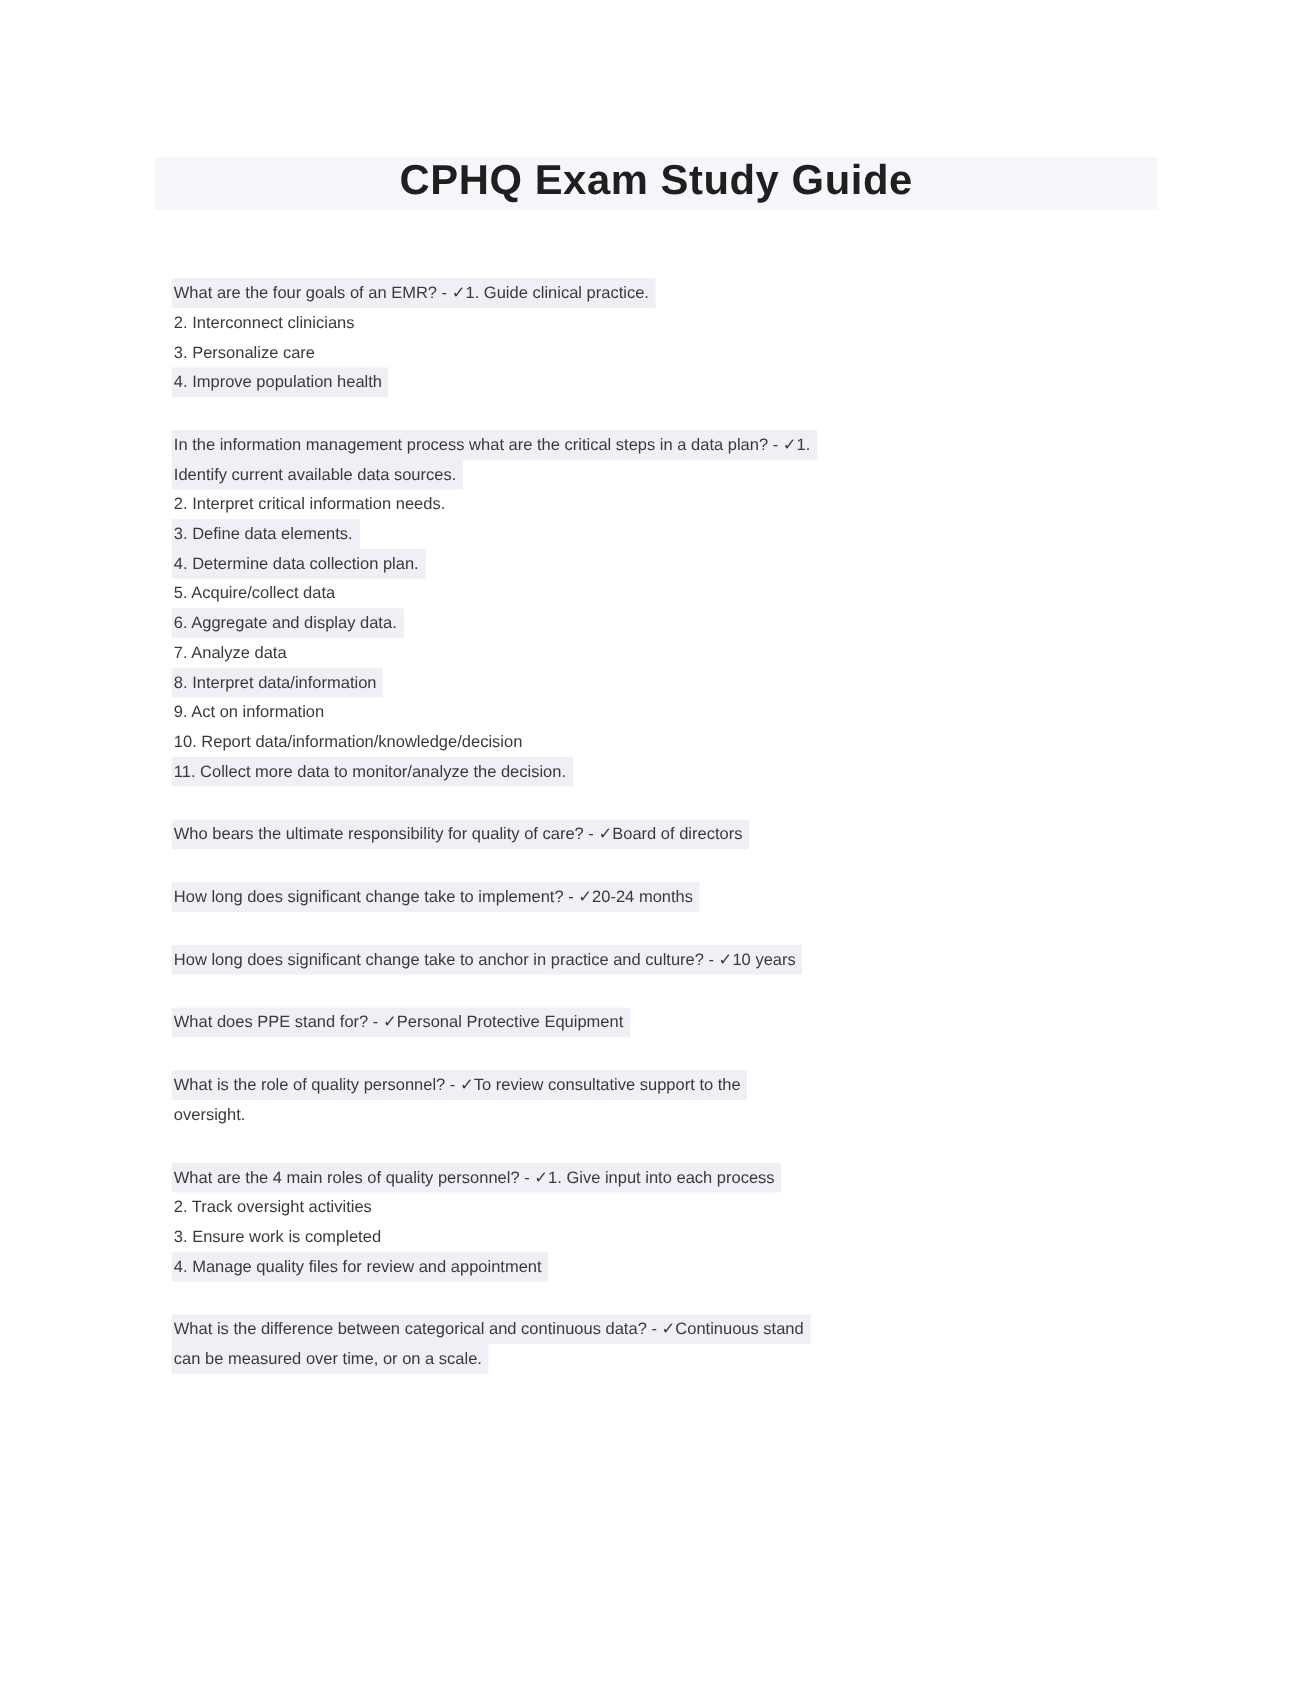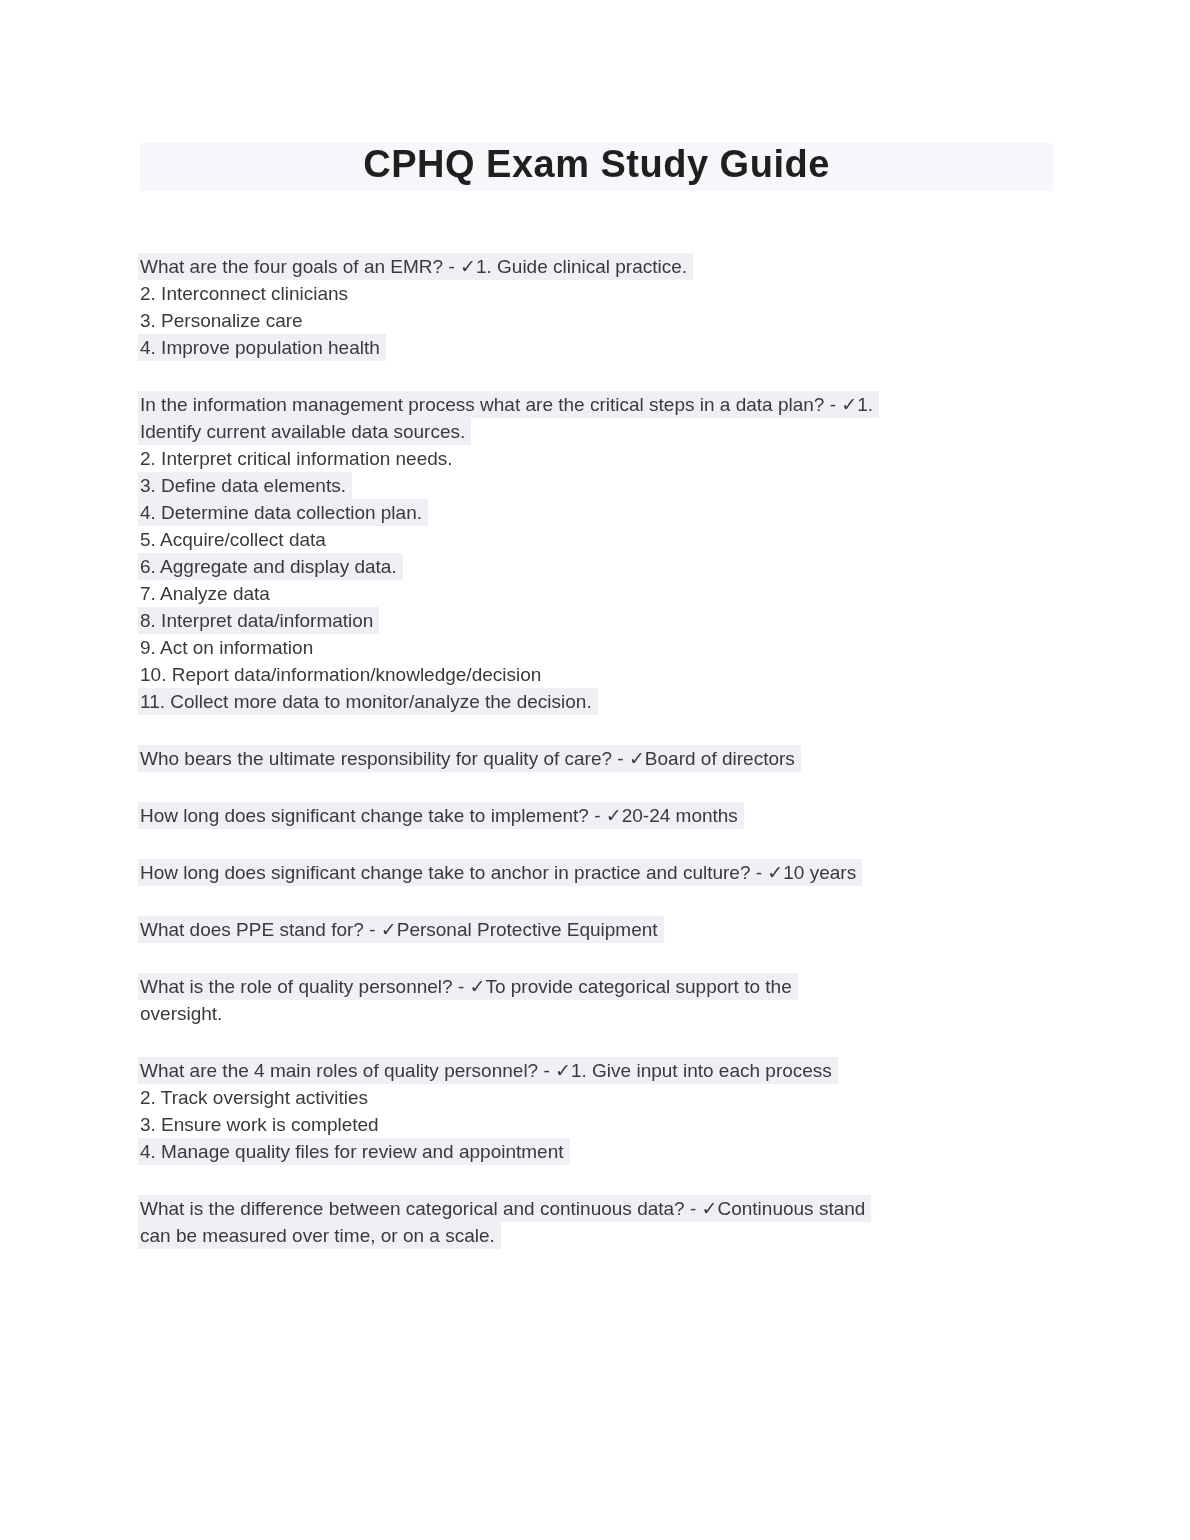--- a/index.html
+++ b/index.html
@@ -40,22 +40,23 @@
   }
   .block{
     margin:0;
   }
   .block + .block{
     margin-top:30px;
   }
   .ln{
     height:27px;
     line-height:27px;
-    font-size:19px;
+    font-size:15px;
     white-space:nowrap;
+    margin-left:18px;
   }
   .ln .t{
     display:inline-block;
     height:27px;
     line-height:27px;
     padding:0 6px 0 2px;
     margin-left:-2px;
   }
   .ln .t.hl{
     background:var(--highlight);
@@ -105,21 +106,21 @@
     <div class="block">
       <div class="ln"><span class="t hl">How long does significant change take to anchor in practice and culture? - ✓10 years</span></div>
     </div>
 
 
     <div class="block">
       <div class="ln"><span class="t hl">What does PPE stand for? - ✓Personal Protective Equipment</span></div>
     </div>
 
     <div class="block">
-      <div class="ln"><span class="t hl">What is the role of quality personnel? - ✓To provide categorical support to the</span></div>
+      <div class="ln"><span class="t hl">What is the role of quality personnel? - ✓To review consultative support to the</span></div>
       <div class="ln"><span class="t">oversight.</span></div>
     </div>
 
     <div class="block">
       <div class="ln"><span class="t hl">What are the 4 main roles of quality personnel? - ✓1. Give input into each process</span></div>
       <div class="ln"><span class="t">2. Track oversight activities</span></div>
       <div class="ln"><span class="t">3. Ensure work is completed</span></div>
       <div class="ln"><span class="t hl">4. Manage quality files for review and appointment</span></div>
     </div>
 

